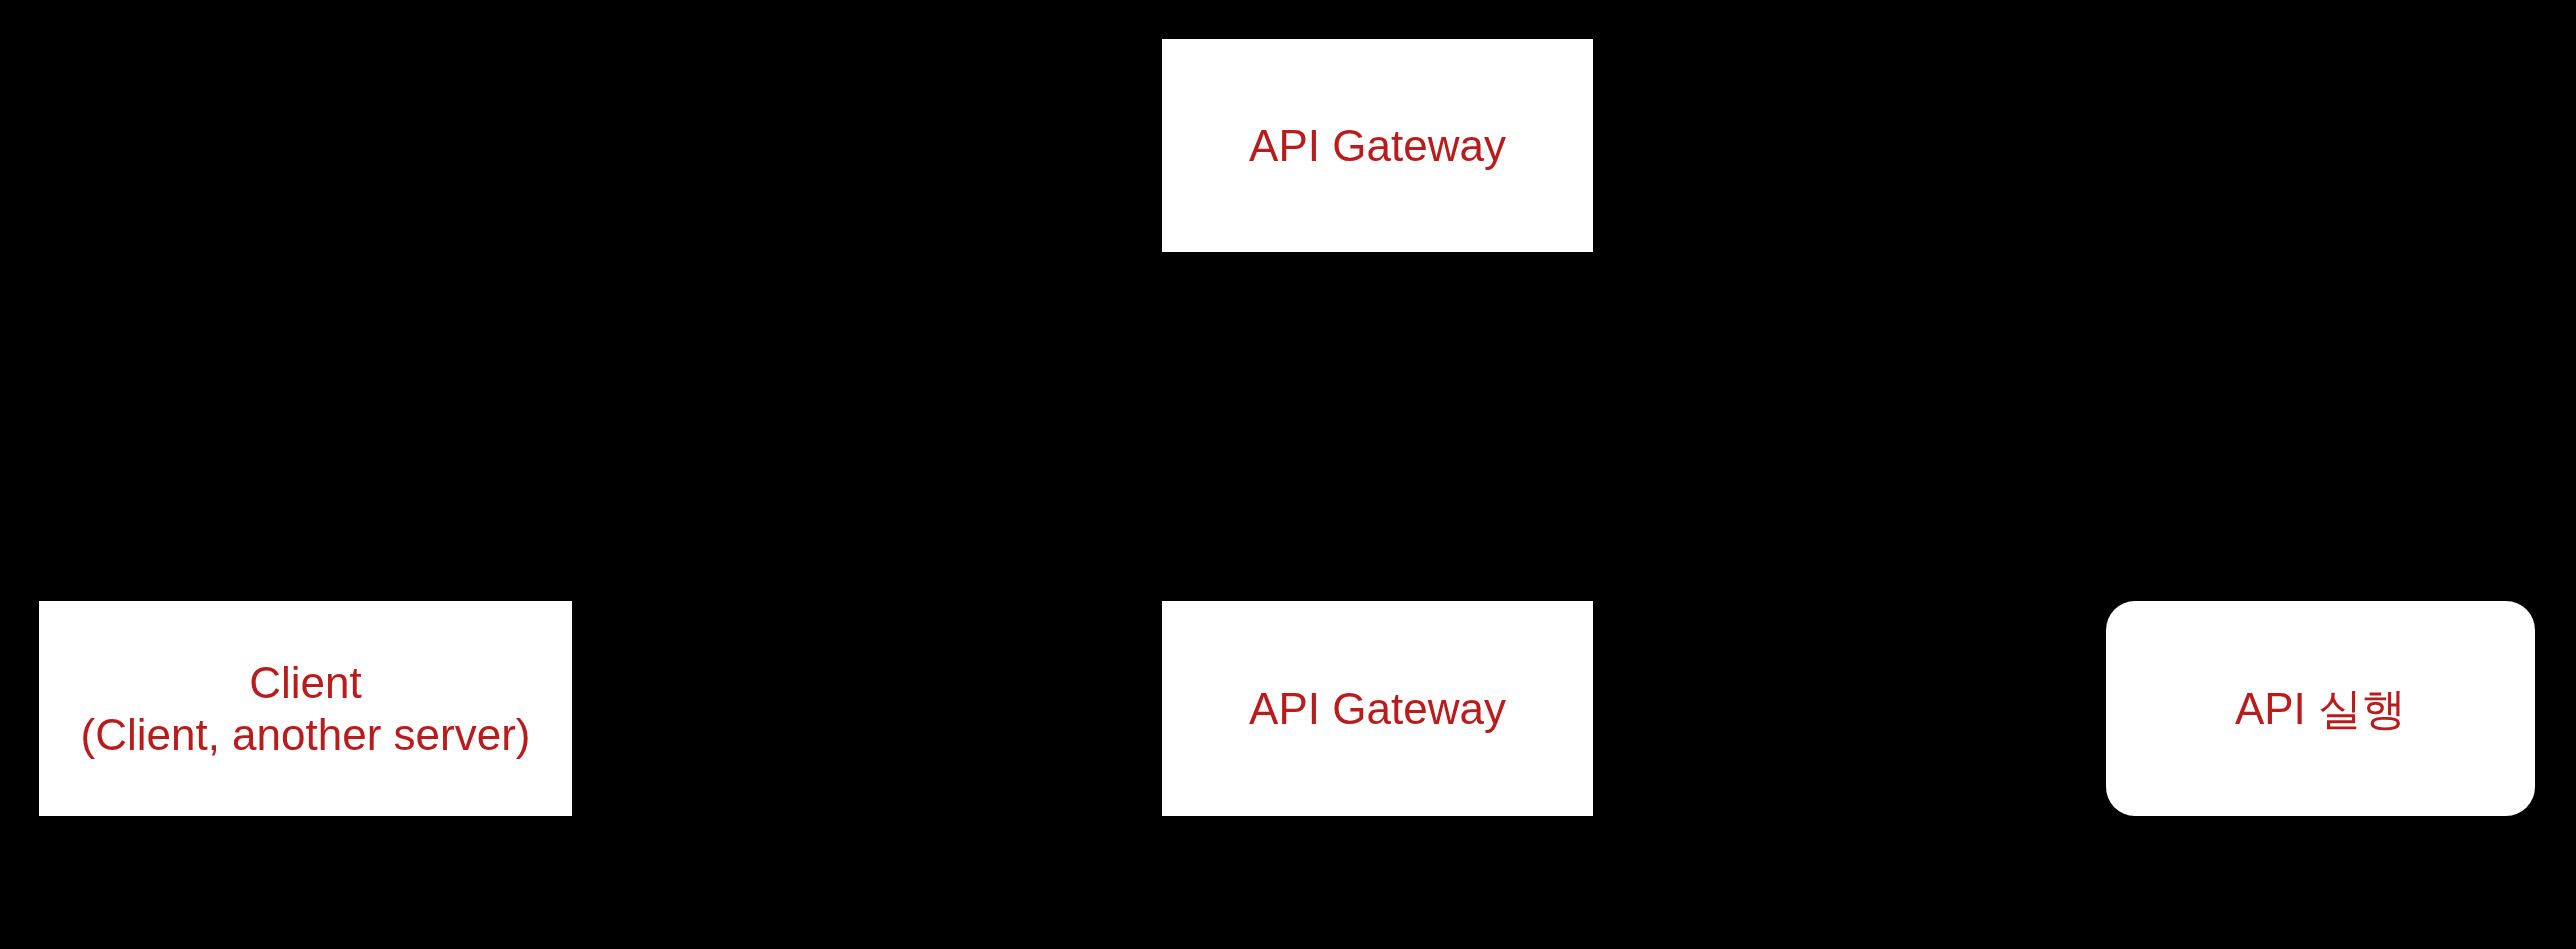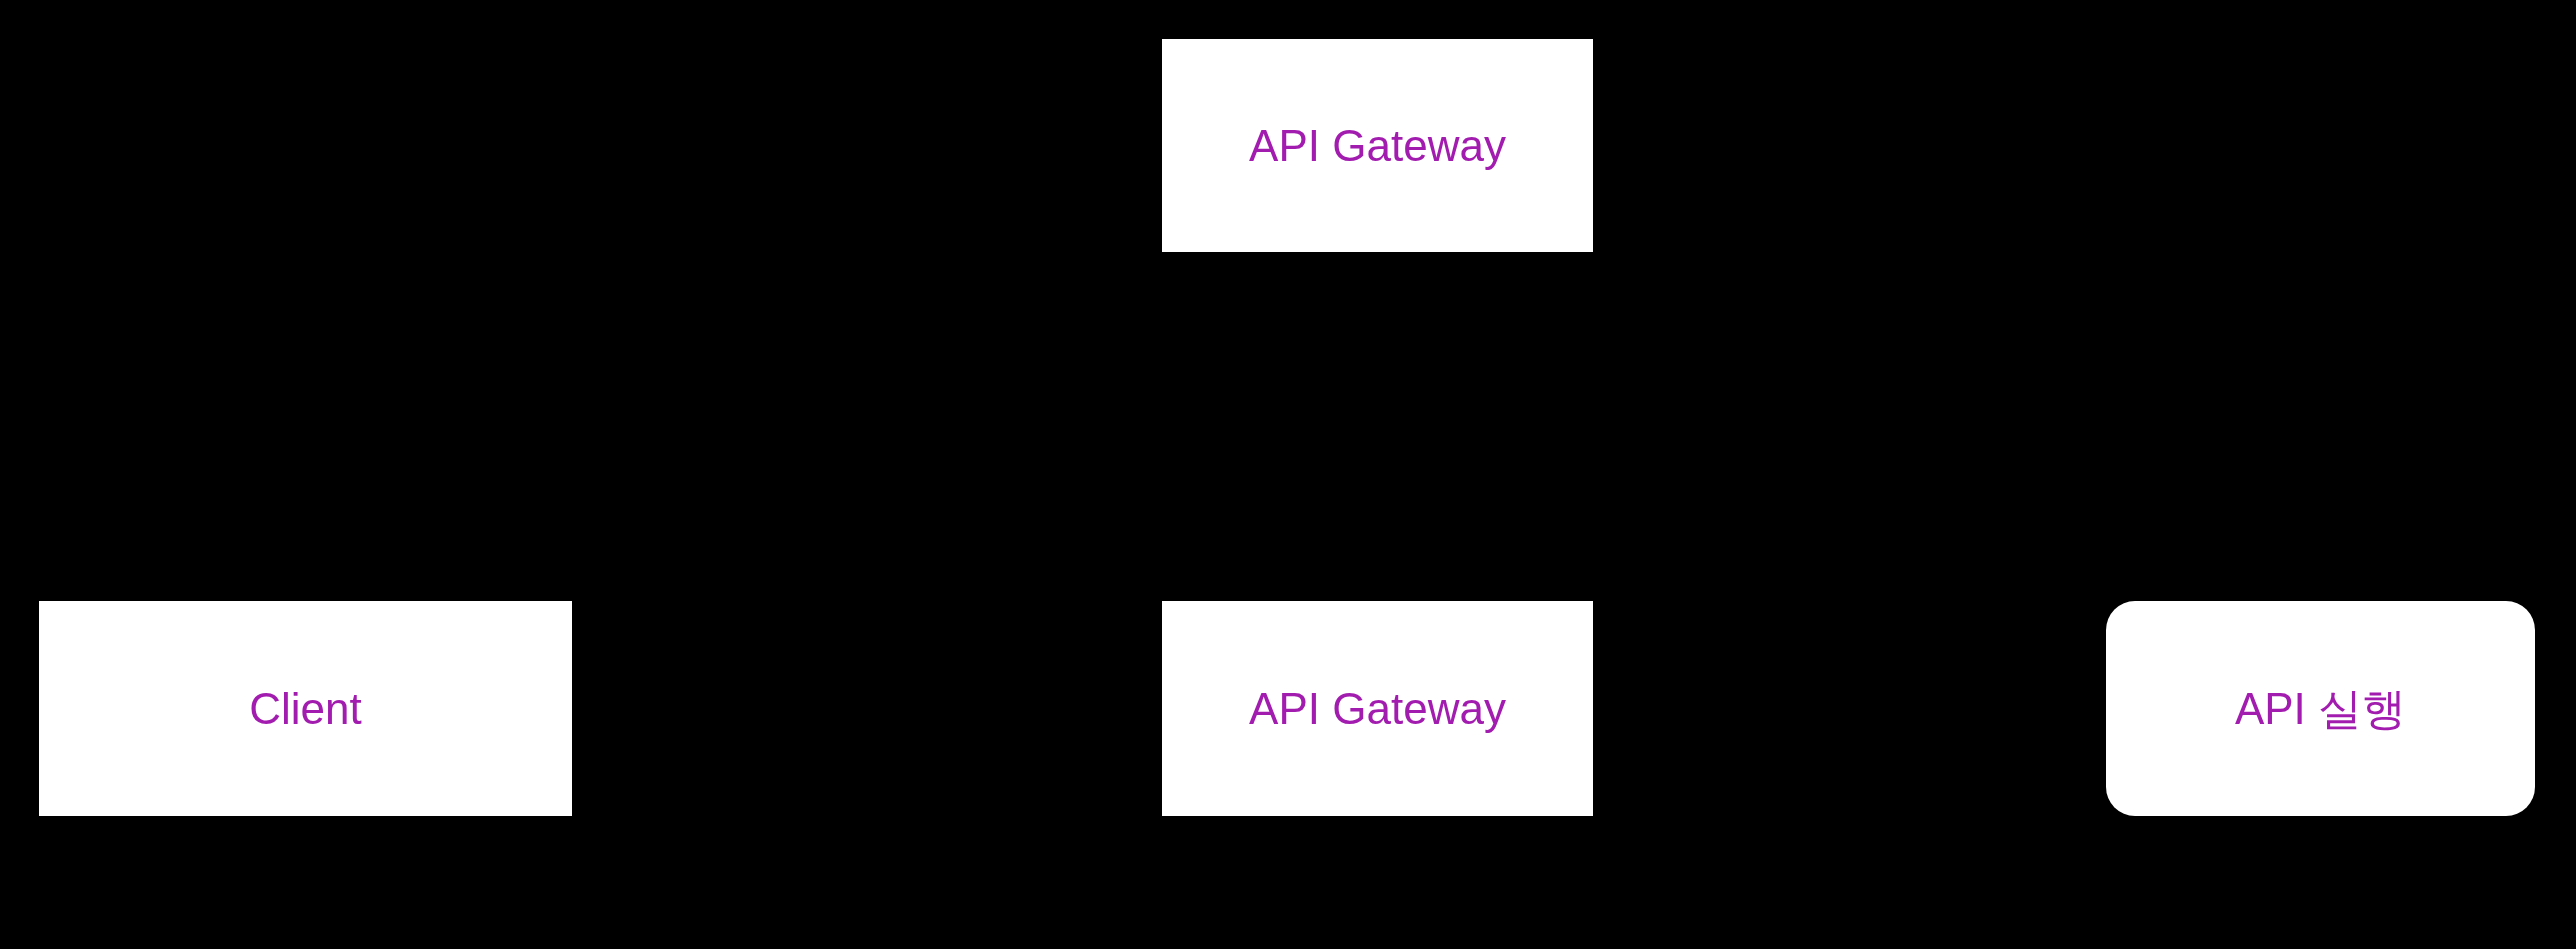--- a/index.html
+++ b/index.html
@@ -11,21 +11,21 @@
     position: relative;
     width: 2576px;
     height: 949px;
     background: #000000;
     overflow: hidden;
     font-family: "Liberation Sans", sans-serif;
   }
   .node {
     position: absolute;
     background: #ffffff;
-    color: #a21caf;
+    color: #b91c1c;
     display: flex;
     flex-direction: column;
     justify-content: center;
     align-items: center;
     text-align: center;
     font-size: 44px;
     line-height: 52px;
   }
   .node .line {
     white-space: nowrap;
@@ -60,20 +60,21 @@
 <body>
 
 <div class="canvas">
 
   <div class="node node-caching">
     <div class="line">API Gateway</div>
   </div>
 
   <div class="node node-client">
     <div class="line">Client</div>
+    <div class="line">(Client, another server)</div>
   </div>
 
   <div class="node node-gateway">
     <div class="line">API Gateway</div>
   </div>
 
   <div class="node node-exec">
     <div class="line">API 실행</div>
   </div>
 

